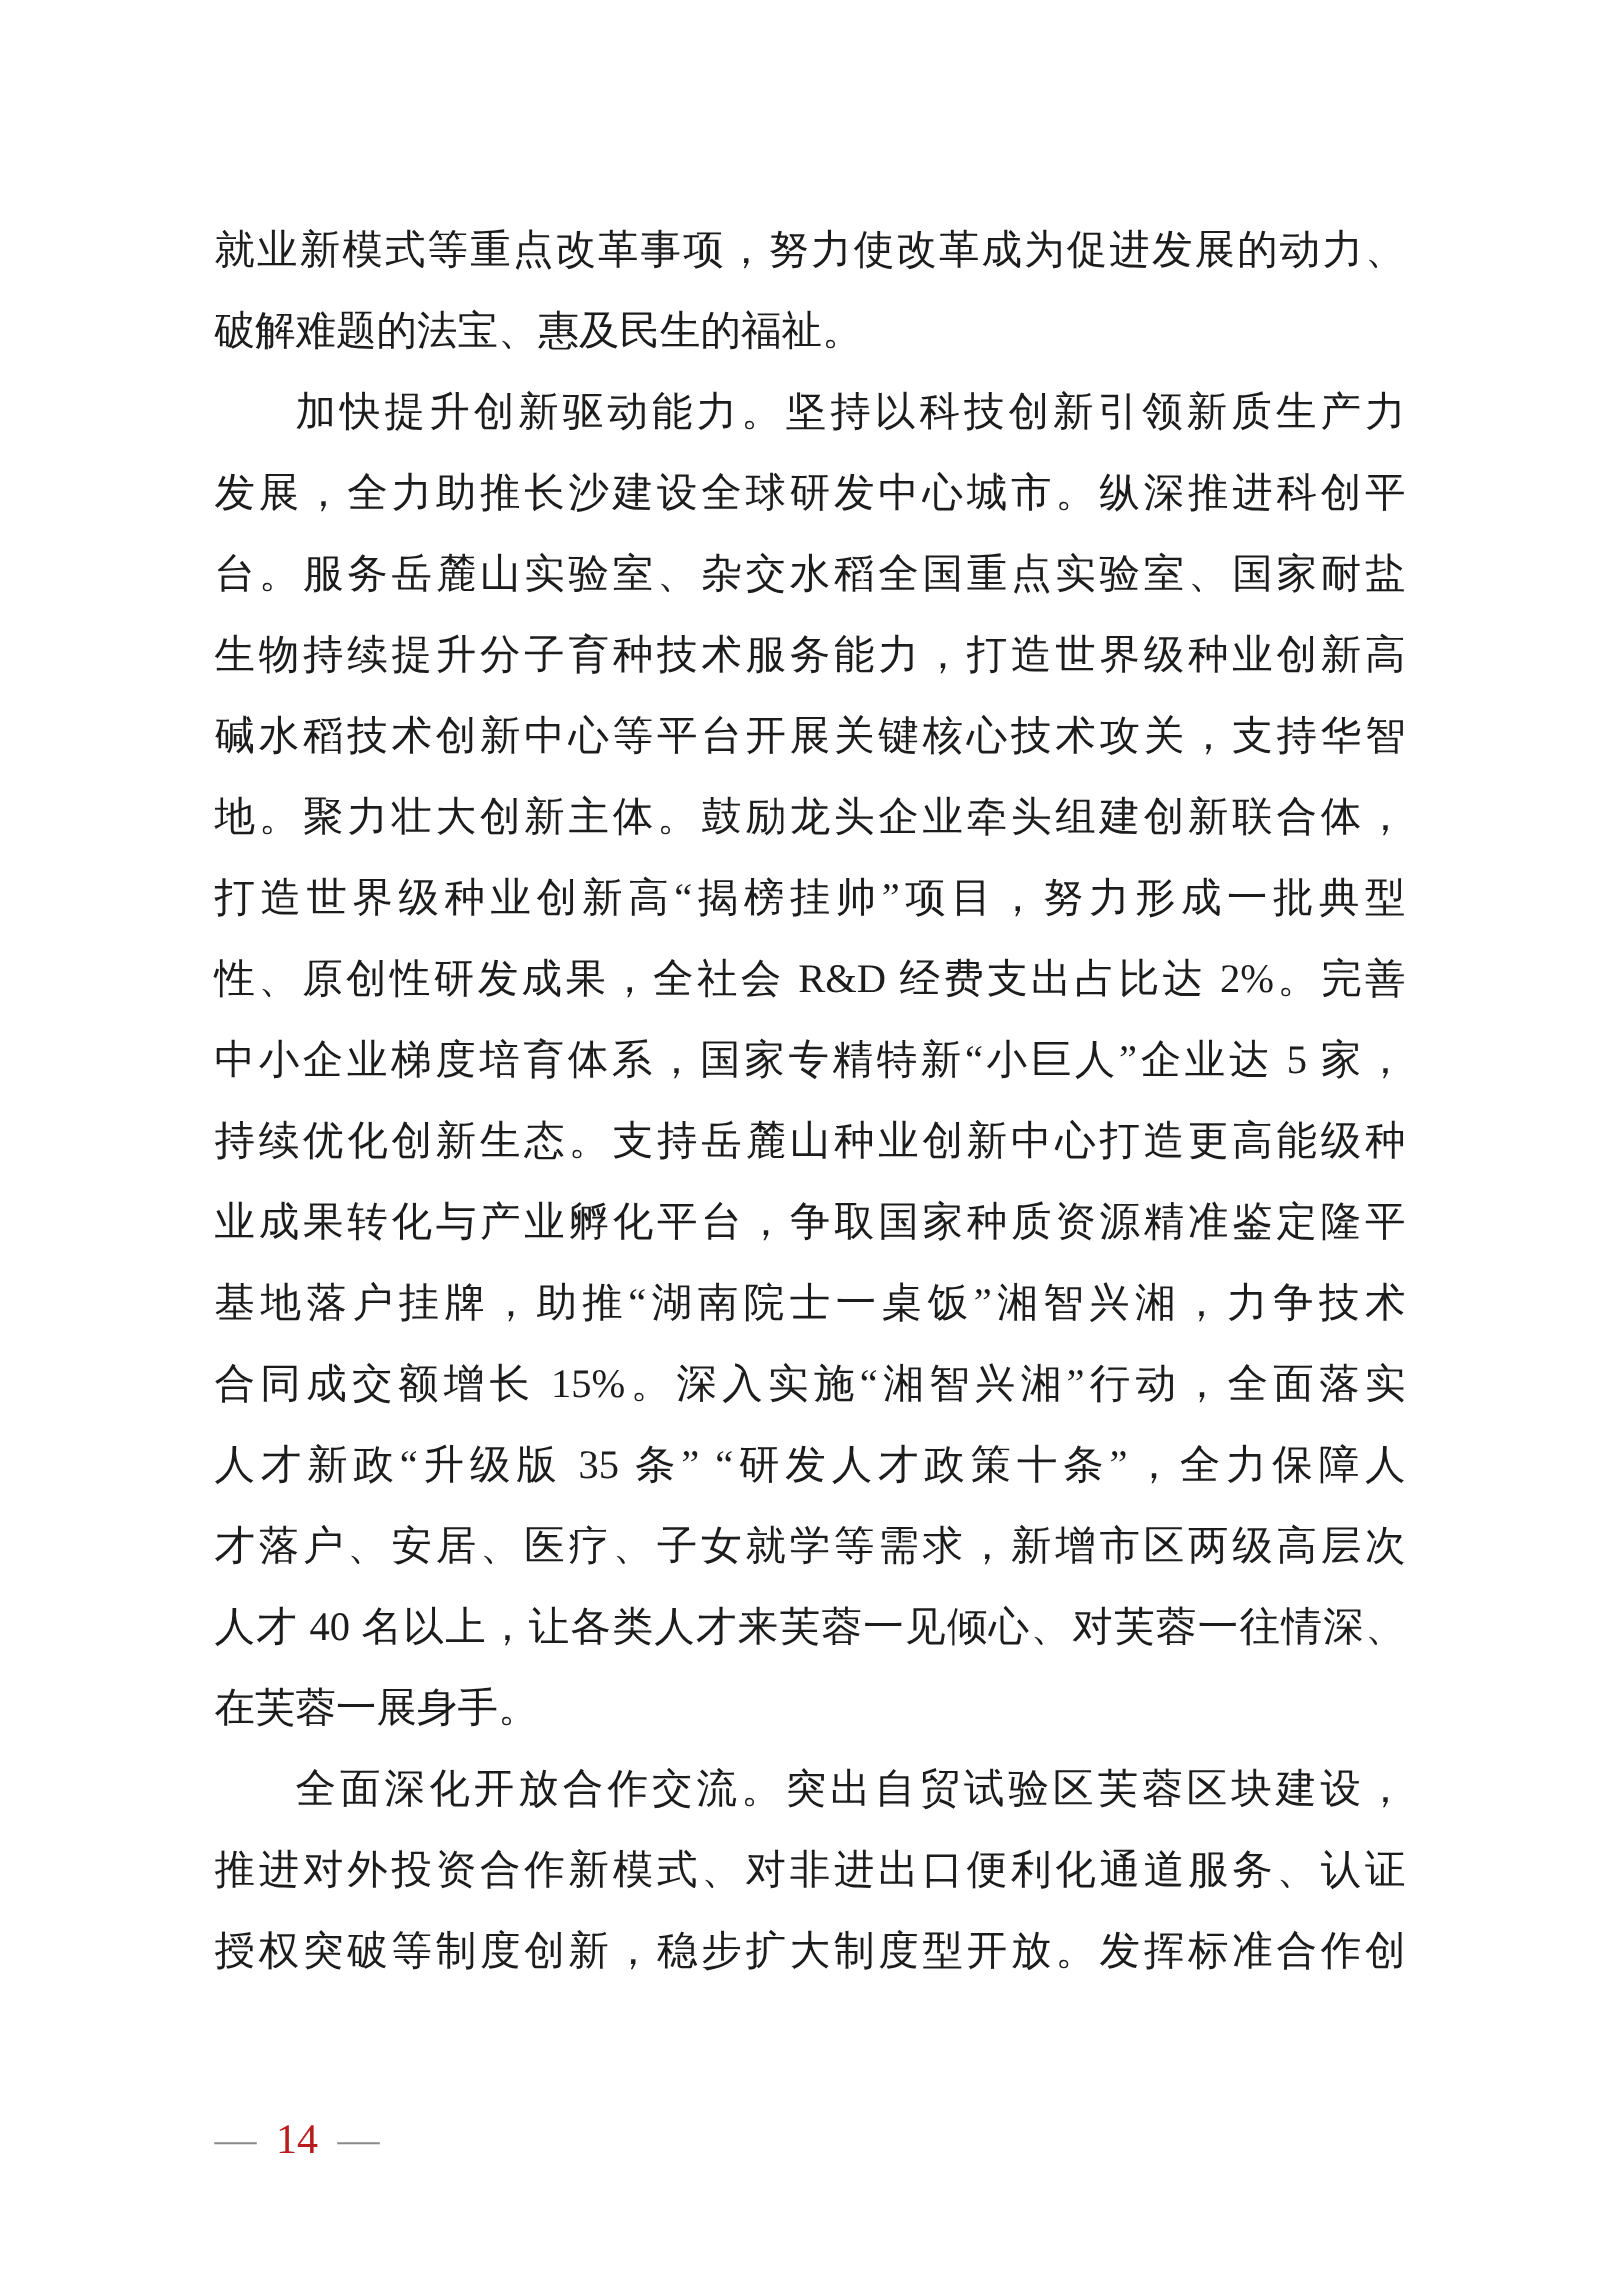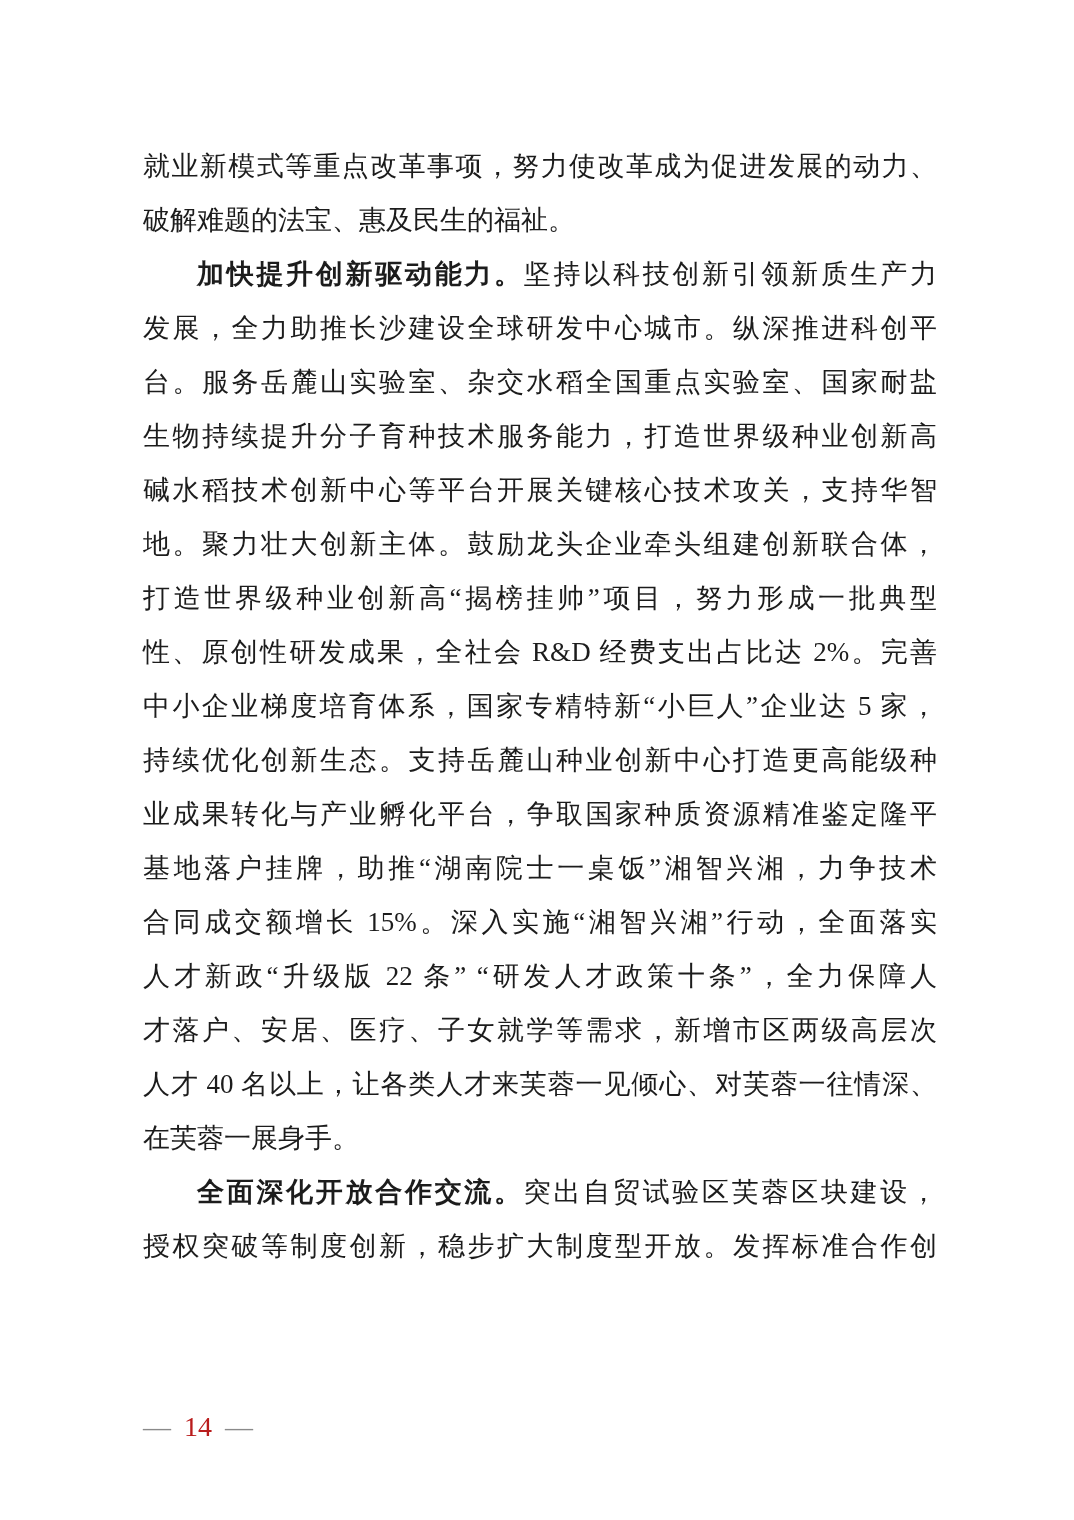--- a/index.html
+++ b/index.html
@@ -31,21 +31,21 @@
     letter-spacing: 0;
   }
   .line.pend {
     text-align: left;
     text-align-last: left;
   }
   .line.ind {
     text-indent: 54px;
   }
   .b {
-    font-weight: bold;
+    font-weight: normal;
   }
   .footer {
     position: absolute;
     left: 143px;
     top: 1407px;
     height: 40px;
     display: flex;
     align-items: center;
     gap: 13px;
     font-size: 28px;
@@ -72,25 +72,26 @@
     <div class="line"><span>生物持续提升分子育种技术服务能力，打造世界级种业创新高</span></div>
     <div class="line"><span>碱水稻技术创新中心等平台开展关键核心技术攻关，支持华智</span></div>
     <div class="line"><span>地。聚力壮大创新主体。鼓励龙头企业牵头组建创新联合体，</span></div>
     <div class="line"><span>打造世界级种业创新高“揭榜挂帅”项目，努力形成一批典型</span></div>
     <div class="line"><span>性、原创性研发成果，全社会 R&amp;D 经费支出占比达 2%。完善</span></div>
     <div class="line"><span>中小企业梯度培育体系，国家专精特新“小巨人”企业达 5 家，</span></div>
     <div class="line"><span>持续优化创新生态。支持岳麓山种业创新中心打造更高能级种</span></div>
     <div class="line"><span>业成果转化与产业孵化平台，争取国家种质资源精准鉴定隆平</span></div>
     <div class="line"><span>基地落户挂牌，助推“湖南院士一桌饭”湘智兴湘，力争技术</span></div>
     <div class="line"><span>合同成交额增长 15%。深入实施“湘智兴湘”行动，全面落实</span></div>
-    <div class="line"><span>人才新政“升级版 22 条” “研发人才政策十条”，全力保障人</span></div>
+    <div class="line"><span>人才新政“升级版 35 条” “研发人才政策十条”，全力保障人</span></div>
     <div class="line"><span>才落户、安居、医疗、子女就学等需求，新增市区两级高层次</span></div>
     <div class="line"><span>人才 40 名以上，让各类人才来芙蓉一见倾心、对芙蓉一往情深、</span></div>
     <div class="line pend"><span>在芙蓉一展身手。</span></div>
     <div class="line ind"><span class="b">全面深化开放合作交流。</span><span>突出自贸试验区芙蓉区块建设，</span></div>
+    <div class="line"><span>推进对外投资合作新模式、对非进出口便利化通道服务、认证</span></div>
     <div class="line"><span>授权突破等制度创新，稳步扩大制度型开放。发挥标准合作创</span></div>
   </div>
 
   <div class="footer">
     <span class="dash">—</span>
     <span class="num">14</span>
     <span class="dash">—</span>
   </div>
 
 </div>

